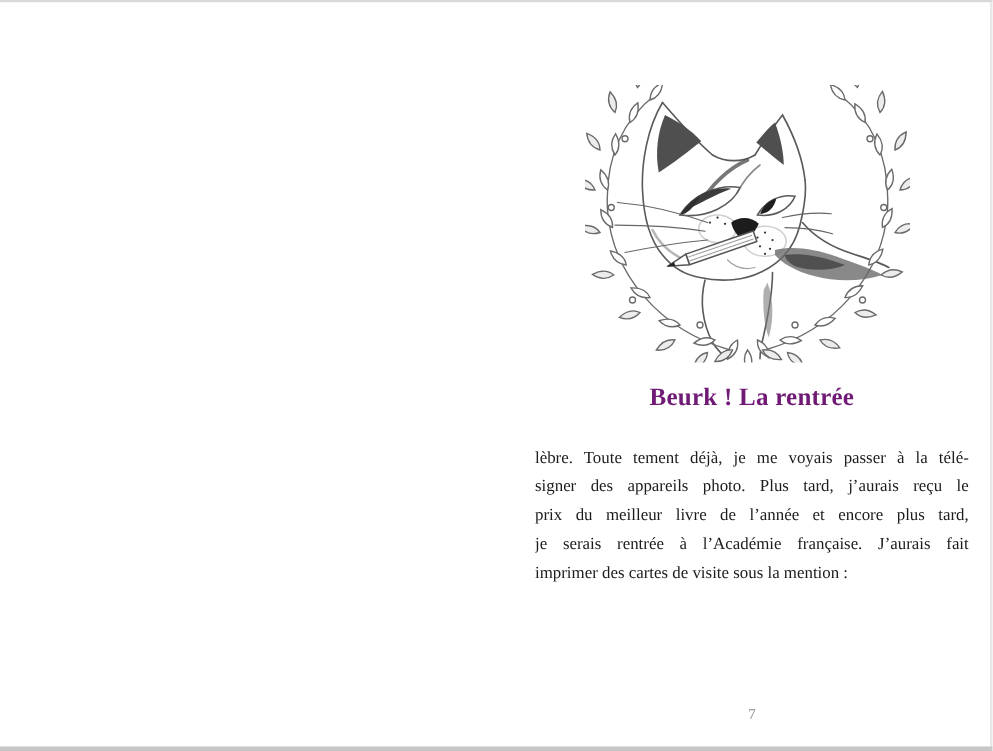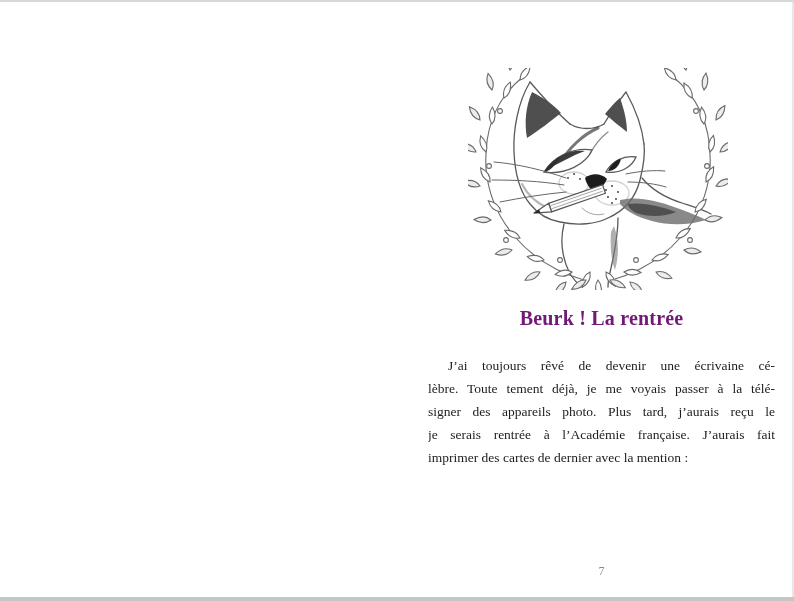--- a/index.html
+++ b/index.html
@@ -174,20 +174,20 @@
         <circle cx="222" cy="172" r="2.4"></circle>
       <circle cx="92" cy="192" r="2.4"></circle>
         <circle cx="168" cy="192" r="2.4"></circle>
     </g>
   </g>
 </svg>
 
 <div class="chapter-title">Beurk ! La rentrée</div>
 
 <div class="paragraph">
-  <span class="pline just first">J’ai toujours rêvé de devenir une écrivaine cé-</span>
   <span class="pline just">lèbre. Toute tement déjà, je me voyais passer à la télé-</span>
   <span class="pline just">signer des appareils photo. Plus tard, j’aurais reçu le</span>
+  <span class="pline just">prix du meilleur livre de l’année et encore plus tard,</span>
   <span class="pline just">je serais rentrée à l’Académie française. J’aurais fait</span>
-  <span class="pline">imprimer des cartes de dernier avec la mention :</span>
+  <span class="pline">imprimer des cartes de visite sous la mention :</span>
 </div>
 
 <div class="page-number">7</div>
 
 </body></html>

